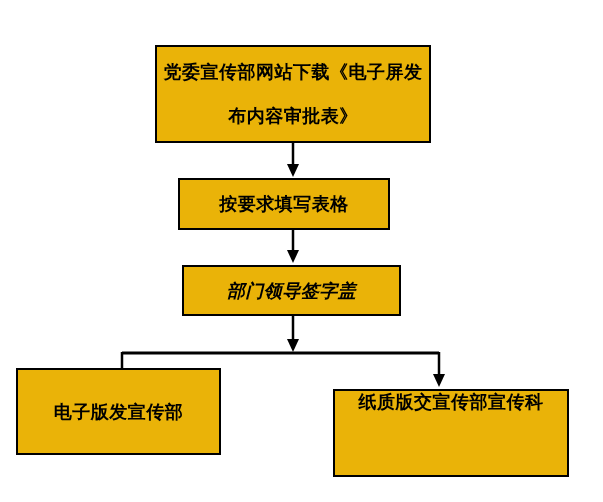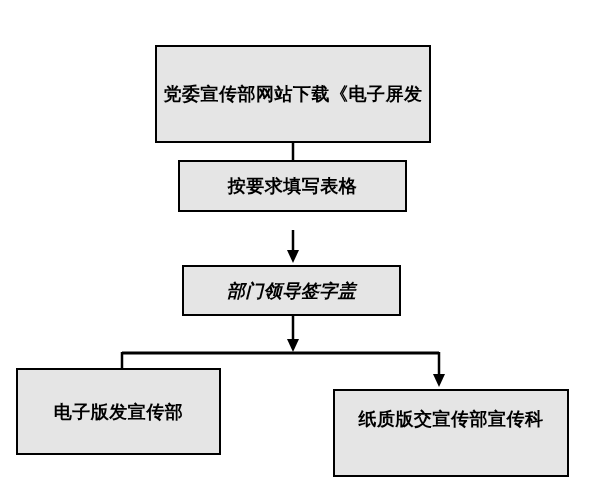--- a/index.html
+++ b/index.html
@@ -10,40 +10,40 @@
   .canvas {
     position: relative;
     width: 603px;
     height: 502px;
     background: #ffffff;
     overflow: hidden;
   }
   .flow-node {
     position: absolute;
     border: 2px solid #000000;
-    background: #e5e5e5;
+    background: #eab308;
     display: flex;
     flex-direction: column;
     align-items: center;
     justify-content: center;
     color: #000000;
     font-weight: bold;
     font-size: 18px;
     letter-spacing: 0.5px;
     line-height: 1;
     text-align: left;
   }
   .flow-node .line { white-space: nowrap; }
 
   .node-download   { left: 155px; top: 45px;  width: 276px; height: 98px; gap: 26px; }
-  .node-fill       { left: 178px; top: 160px; width: 229px; height: 52px; }
+  .node-fill       { left: 178px; top: 178px; width: 212px; height: 52px; }
   .node-sign       { left: 182px; top: 265px; width: 219px; height: 51px; font-style: italic; }
   .node-electronic { left: 16px;  top: 368px; width: 205px; height: 87px; gap: 8px; }
   .node-paper      { left: 333px; top: 389px; width: 236px; height: 88px;
-                     justify-content: flex-start; padding-top: 19px; }
+                     justify-content: flex-start; padding-top: 2px; }
 
   .connectors {
     position: absolute;
     left: 0; top: 0;
     width: 603px; height: 502px;
     pointer-events: none;
   }
   .connectors line    { stroke: #000000; stroke-width: 2.5px; }
   .connectors polygon { fill: #000000; }
   .connectors .rail   { stroke-width: 3px; }
@@ -80,20 +80,21 @@
     </g>
 
     <g>
       <line x1="439" y1="352" x2="439" y2="375"></line>
       <polygon points="439,387 433,374 445,374"></polygon>
     </g>
   </svg>
 
   <div class="flow-node node-download">
     <div class="line">党委宣传部网站下载《电子屏发</div>
+    <div class="line">布内容审批表》</div>
   </div>
 
   <div class="flow-node node-fill">
     <div class="line">按要求填写表格</div>
   </div>
 
   <div class="flow-node node-sign">
     <div class="line">部门领导签字盖</div>
   </div>
 

